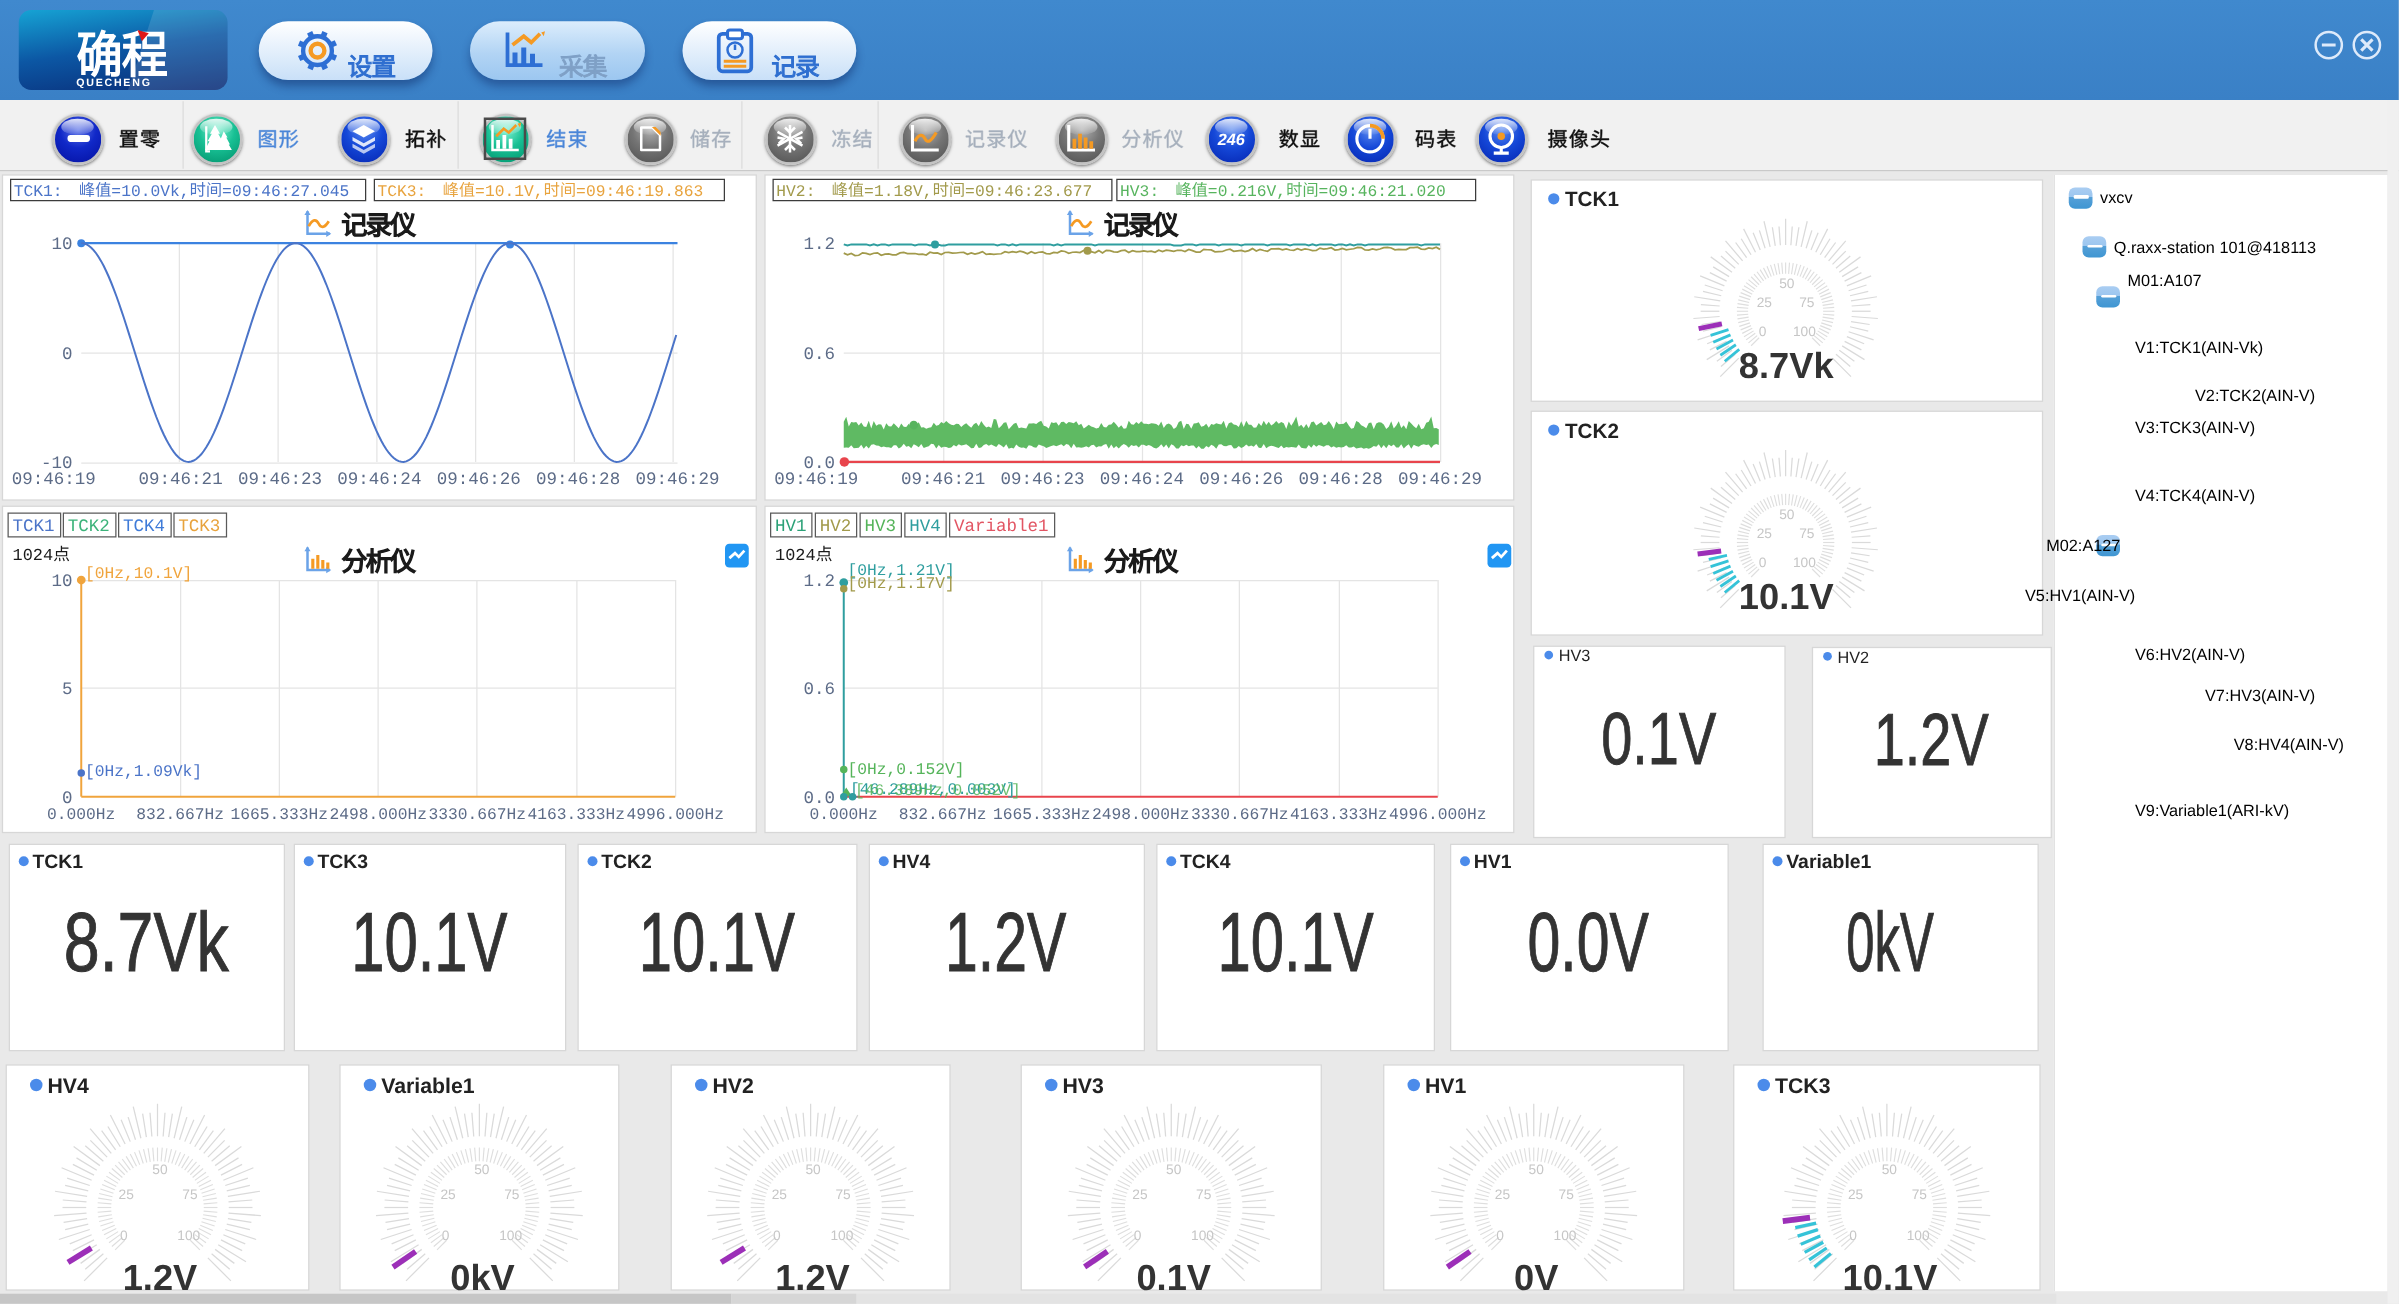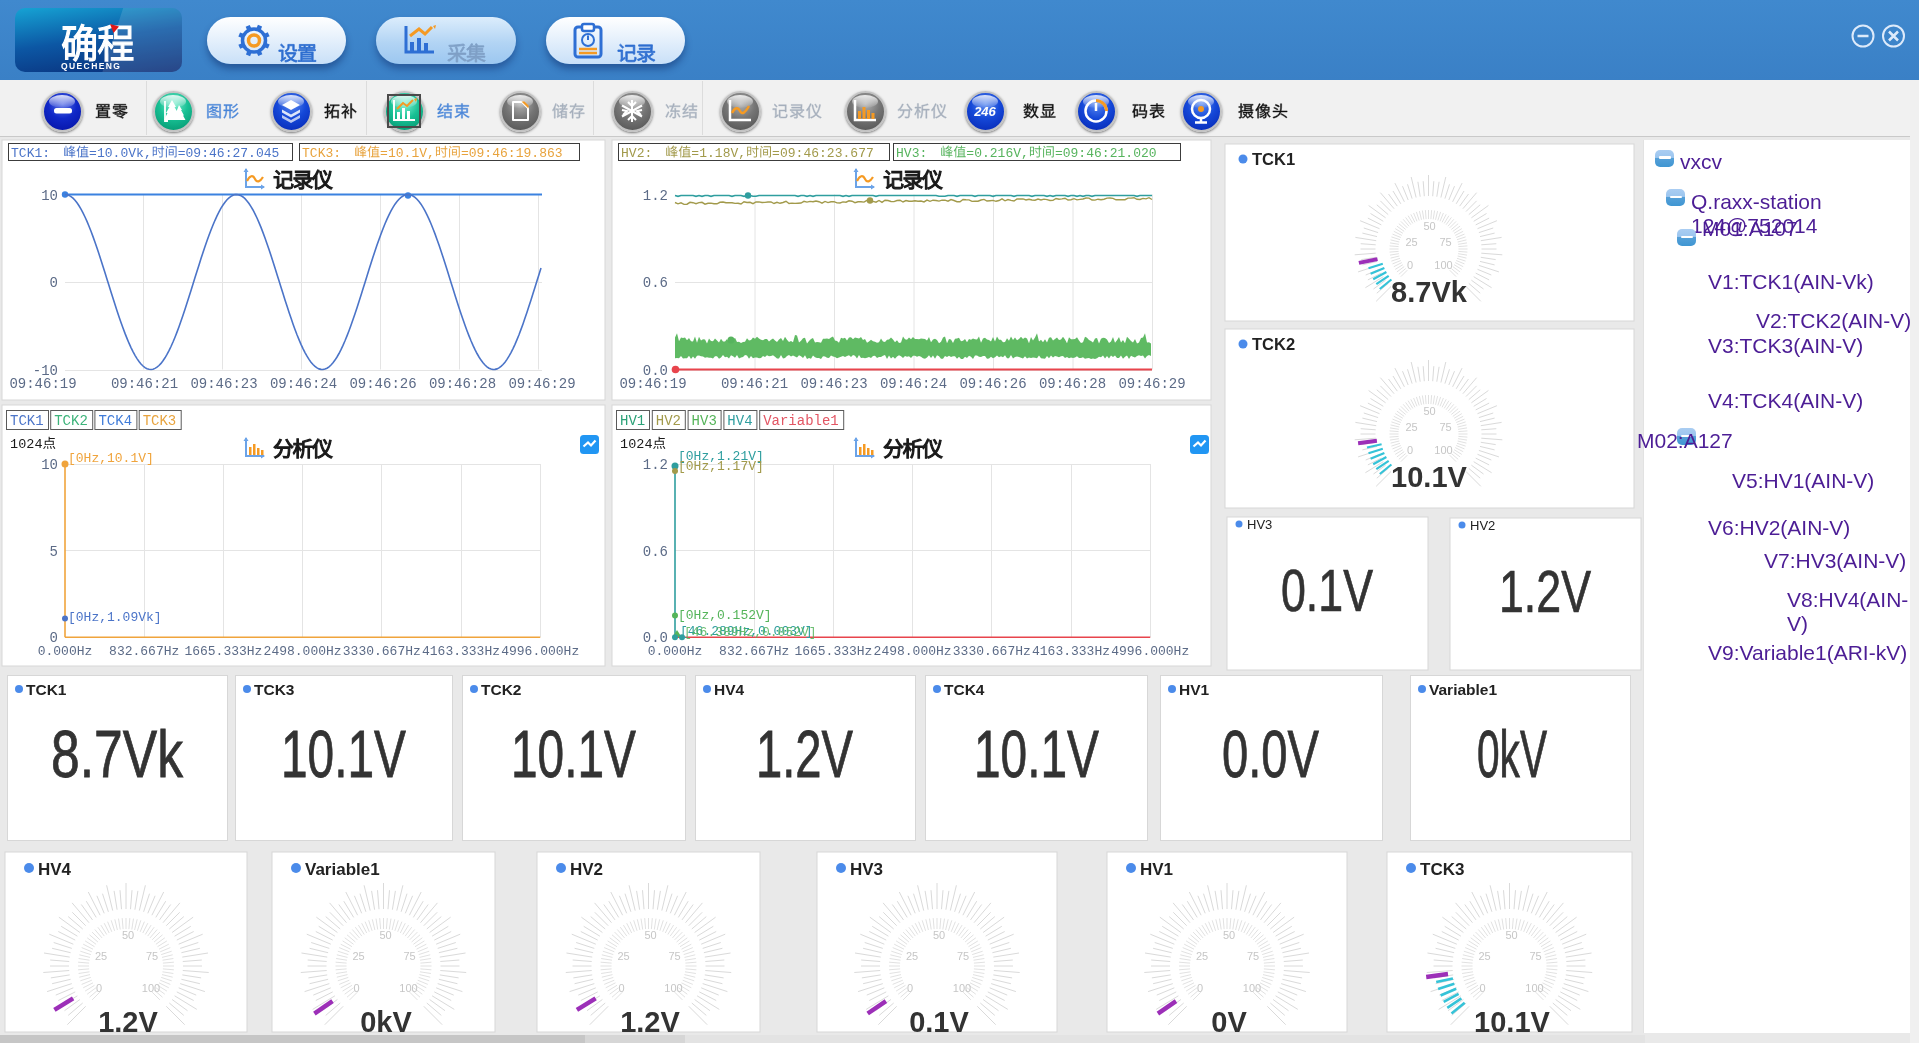--- a/index.html
+++ b/index.html
@@ -2,21 +2,21 @@
 <html><head><meta charset="utf-8"><style>
 *{margin:0;padding:0;box-sizing:border-box}
 html,body{width:1919px;height:1043px;overflow:hidden;background:#e9e9e9;font-family:"Liberation Sans",sans-serif}
 .abs{position:absolute}
 .tbtn{position:absolute;top:91px;width:41px;height:41px;border-radius:50%;border:2.5px solid #c3c3c3;box-shadow:0 1px 2.5px rgba(0,0,0,.5)}
 .tbtn .sheen{position:absolute;left:5px;top:2px;width:26px;height:13px;border-radius:50%;background:linear-gradient(rgba(255,255,255,.85),rgba(255,255,255,.05))}
 .tlab{position:absolute;top:103px;height:17px}
 .sep{position:absolute;top:81px;height:54px;width:1px;background:#dcdcdc}
 .topbtn{position:absolute;top:17px;height:47px;border-radius:23.5px;background:linear-gradient(#ffffff,#c9e0f8);box-shadow:0 5px 7px rgba(10,30,90,.42)}
 .topbtn.active{background:linear-gradient(#dcedfc 0%,#b2d4f4 55%,#9cc7f0 100%);box-shadow:0 5px 7px rgba(10,30,90,.38)}
-.treetxt{position:absolute;font-size:21px;color:#4c1d95}
+.treetxt{position:absolute;font-size:13px;color:#000000}
 .treeicon{position:absolute;width:19px;height:17px;border-radius:5px;background:linear-gradient(#aacdf2 0%,#9cc6ef 44%,#56a0d8 46%,#3f96d2 100%)}
 .treeicon:after{content:"";position:absolute;left:3.5px;top:6.5px;width:12px;height:2.5px;background:#fff;border-radius:1px}
 </style></head><body>
 
 <svg width="0" height="0" style="position:absolute">
     <defs>
       <path id="c786e" d="M552 -843C508 -720 434 -604 348 -528C362 -514 385 -485 393 -471C410 -487 427 -504 443 -523V-318C443 -205 432 -62 335 40C352 48 381 69 393 81C458 13 488 -76 502 -164H645V44H711V-164H855V-10C855 1 851 5 839 6C828 6 788 6 745 5C754 24 762 53 764 72C826 72 869 71 894 60C919 48 927 28 927 -10V-585H744C779 -628 816 -681 840 -727L792 -760L780 -757H590C600 -780 609 -803 618 -826ZM645 -230H510C512 -261 513 -290 513 -318V-349H645ZM711 -230V-349H855V-230ZM645 -409H513V-520H645ZM711 -409V-520H855V-409ZM494 -585H492C516 -619 539 -656 559 -694H739C717 -656 690 -615 664 -585ZM56 -787V-718H175C149 -565 105 -424 35 -328C47 -308 65 -266 70 -247C88 -271 105 -299 121 -328V34H186V-46H361V-479H186C211 -554 232 -635 247 -718H393V-787ZM186 -411H297V-113H186Z"></path>
       <path id="c7a0b" d="M532 -733H834V-549H532ZM462 -798V-484H907V-798ZM448 -209V-144H644V-13H381V53H963V-13H718V-144H919V-209H718V-330H941V-396H425V-330H644V-209ZM361 -826C287 -792 155 -763 43 -744C52 -728 62 -703 65 -687C112 -693 162 -702 212 -712V-558H49V-488H202C162 -373 93 -243 28 -172C41 -154 59 -124 67 -103C118 -165 171 -264 212 -365V78H286V-353C320 -311 360 -257 377 -229L422 -288C402 -311 315 -401 286 -426V-488H411V-558H286V-729C333 -740 377 -753 413 -768Z"></path>
       <path id="c8bbe" d="M122 -776C175 -729 242 -662 273 -619L324 -672C292 -713 225 -778 171 -822ZM43 -526V-454H184V-95C184 -49 153 -16 134 -4C148 11 168 42 175 60C190 40 217 20 395 -112C386 -127 374 -155 368 -175L257 -94V-526ZM491 -804V-693C491 -619 469 -536 337 -476C351 -464 377 -435 386 -420C530 -489 562 -597 562 -691V-734H739V-573C739 -497 753 -469 823 -469C834 -469 883 -469 898 -469C918 -469 939 -470 951 -474C948 -491 946 -520 944 -539C932 -536 911 -534 897 -534C884 -534 839 -534 828 -534C812 -534 810 -543 810 -572V-804ZM805 -328C769 -248 715 -182 649 -129C582 -184 529 -251 493 -328ZM384 -398V-328H436L422 -323C462 -231 519 -151 590 -86C515 -38 429 -5 341 15C355 31 371 61 377 80C474 54 566 16 647 -39C723 17 814 58 917 83C926 62 947 32 963 16C867 -4 781 -39 708 -86C793 -160 861 -256 901 -381L855 -401L842 -398Z"></path>
       <path id="c7f6e" d="M651 -748H820V-658H651ZM417 -748H582V-658H417ZM189 -748H348V-658H189ZM190 -427V-6H57V50H945V-6H808V-427H495L509 -486H922V-545H520L531 -603H895V-802H117V-603H454L446 -545H68V-486H436L424 -427ZM262 -6V-68H734V-6ZM262 -275H734V-217H262ZM262 -320V-376H734V-320ZM262 -172H734V-113H262Z"></path>
@@ -1644,29 +1644,29 @@
       <line x1="1454.3" y1="983.7" x2="1438.1" y2="988.9"></line>
       <line x1="1452.9" y1="978.5" x2="1436.2" y2="982.1"></line>
     </g>
     <line x1="1448" y1="974.1" x2="1426.2" y2="976.9" stroke="#9c2fb8" stroke-width="4.5"></line>
 <text x="1512" y="1032" font-size="29px" font-weight="bold" fill="#333" text-anchor="middle">10.1V</text>
 </svg>
 <div class="abs" style="left:1643px;top:140px;width:267px;height:893px;background:#fff;border-left:1px solid #e2e2e2"></div>
 <div class="treeicon" style="left:1655px;top:149.5px"></div>
 <div class="treetxt" style="left:1680px;top:150px">vxcv</div>
 <div class="treeicon" style="left:1666px;top:189.35px"></div>
-<div class="treetxt" style="left:1691px;top:189.85px">Q.raxx-station 124@752014</div>
+<div class="treetxt" style="left:1691px;top:189.85px">Q.raxx-station 101@418113</div>
 <div class="treeicon" style="left:1677px;top:229.2px"></div>
 <div class="treetxt" style="left:1702px;top:217px">M01:A107</div>
 <div class="treetxt" style="left:1708px;top:269.55px">V1:TCK1(AIN-Vk)</div>
 <div class="treetxt" style="left:1756px;top:309.40000000000003px">V2:TCK2(AIN-V)</div>
 <div class="treetxt" style="left:1708px;top:334px">V3:TCK3(AIN-V)</div>
 <div class="treetxt" style="left:1708px;top:389.1000000000001px">V4:TCK4(AIN-V)</div>
 <div class="treeicon" style="left:1677px;top:428.4500000000001px"></div>
 <div class="treetxt" style="left:1637px;top:428.9500000000001px">M02:A127</div>
-<div class="treetxt" style="left:1732px;top:468.8000000000001px">V5:HV1(AIN-V)</div>
+<div class="treetxt" style="left:1620px;top:468.8000000000001px">V5:HV1(AIN-V)</div>
 <div class="treetxt" style="left:1708px;top:516px">V6:HV2(AIN-V)</div>
 <div class="treetxt" style="left:1764px;top:548.5000000000001px">V7:HV3(AIN-V)</div>
 <div class="treetxt" style="left:1787px;top:588.3500000000001px">V8:HV4(AIN-V)</div>
 <div class="treetxt" style="left:1708px;top:641px">V9:Variable1(ARI-kV)</div>
 <div class="abs" style="left:0;top:1035px;width:1645px;height:8px;background:#e3e3e3"></div>
 <div class="abs" style="left:0;top:1035px;width:585px;height:8px;background:#c6c6c6"></div>
 <div class="abs" style="left:585px;top:1035px;width:100px;height:8px;background:#d6d6d6"></div>
 <div class="abs" style="left:1910px;top:80px;width:9px;height:963px;background:#f0f0f0"></div>
 </body></html>

